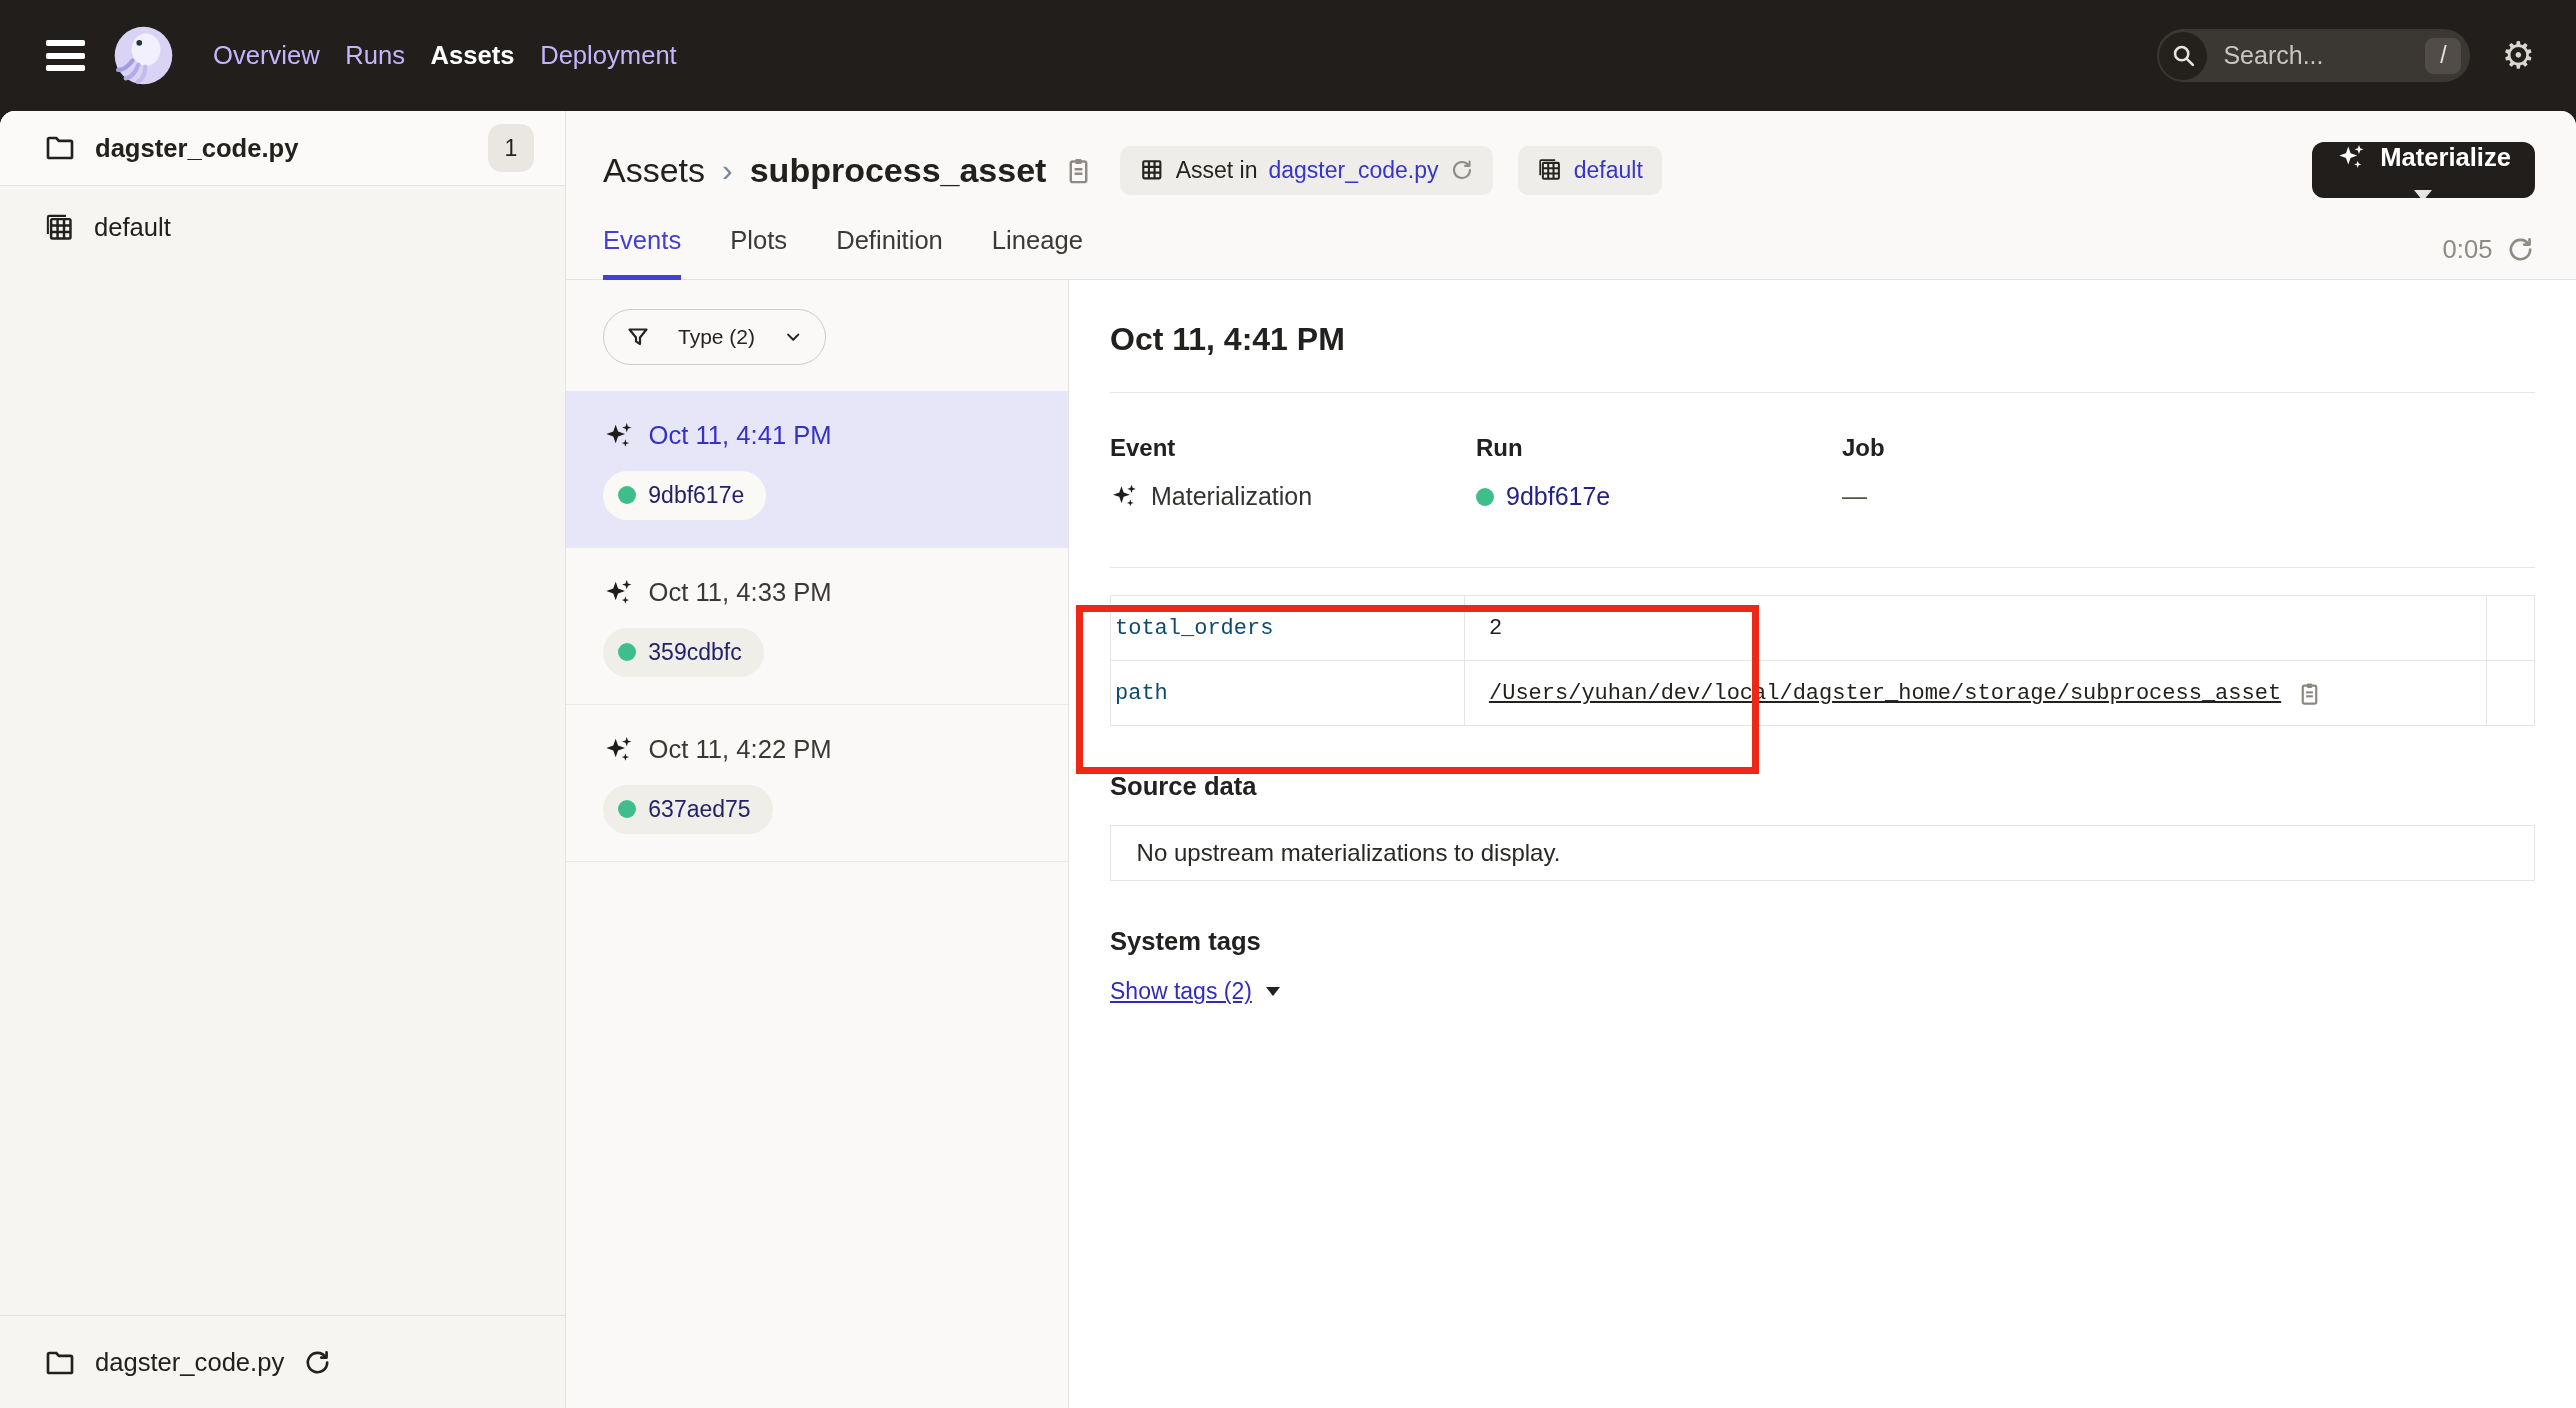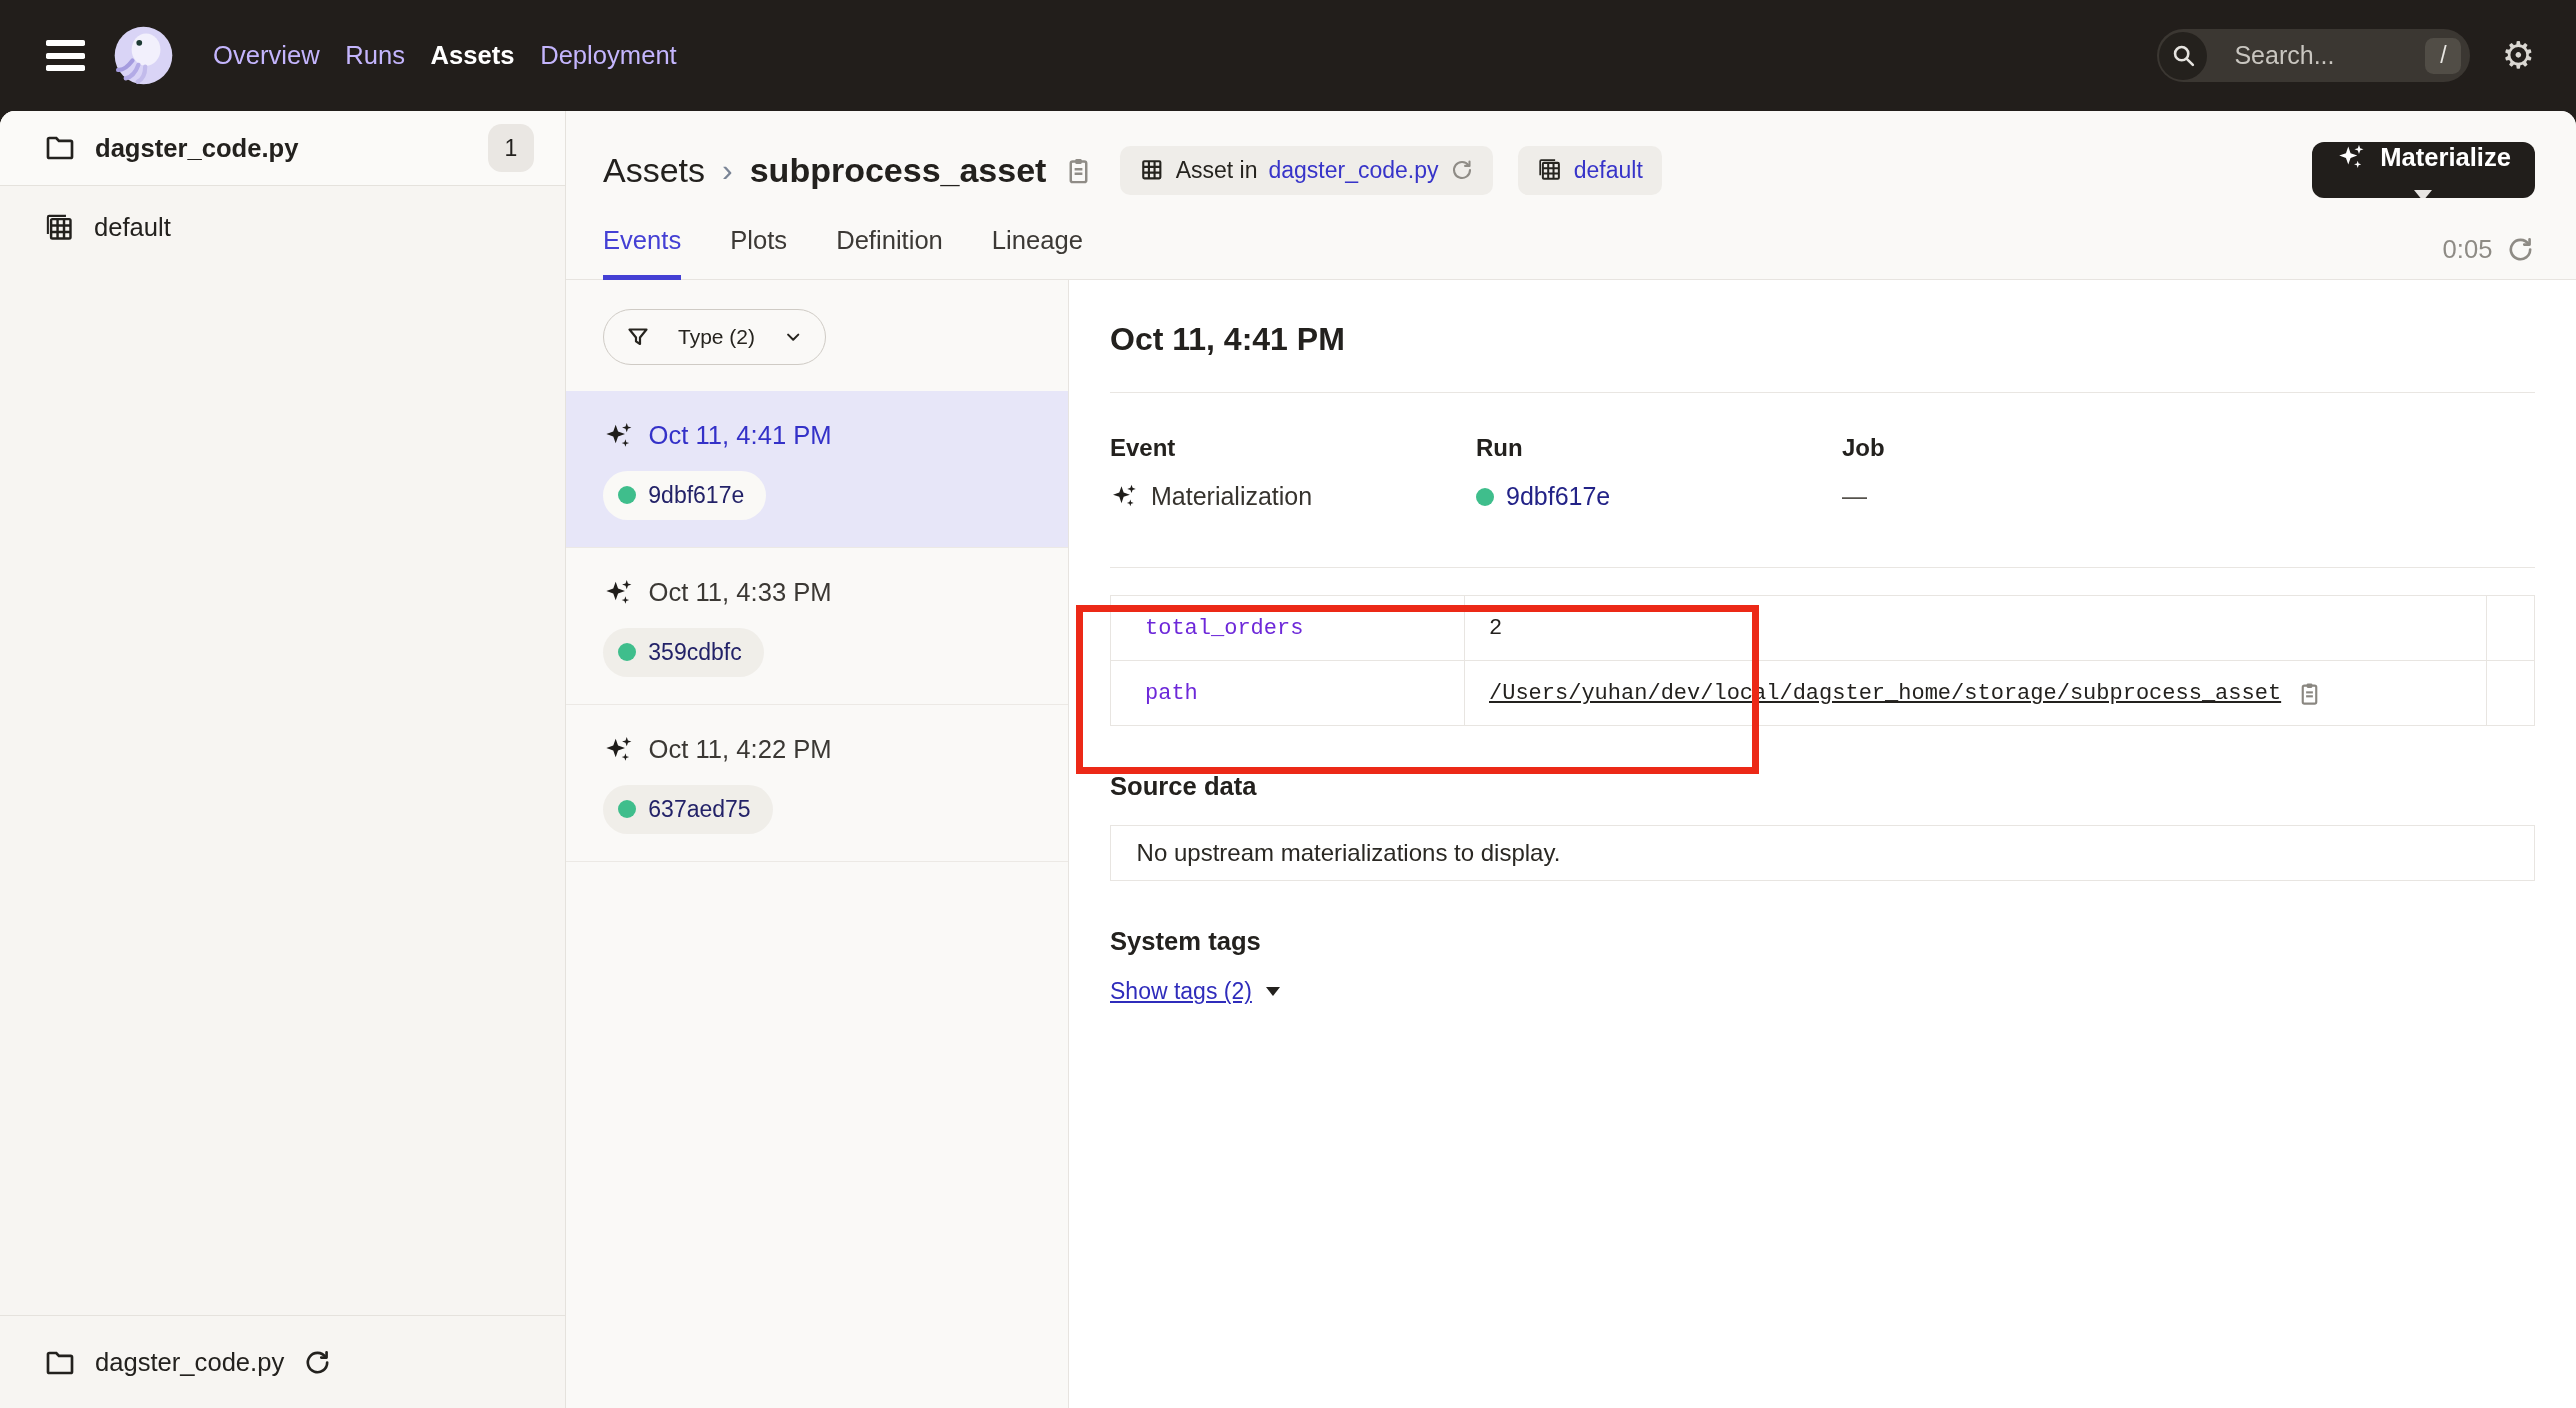--- a/index.html
+++ b/index.html
@@ -10,21 +10,21 @@
   
   .topnav { height:111px; display:flex; align-items:center; padding:0 41px 0 46px; background:#221E1B; }
   .hamburger { width:43px; height:39px; display:flex; flex-direction:column; justify-content:center; gap:6.8px; cursor:pointer; }
   .hamburger span { display:block; width:39px; height:6px; background:#FFFFFF; border-radius:1.7px; }
   .logo { width:61px; height:61px; margin-left:24px; }
   .nav-links { display:flex; align-items:center; margin-left:39px; gap:25.6px; }
   .nav-link { font-size:25.6px; color:#c4b5fd; text-decoration:none; font-weight:500; }
   .nav-link.active { color:#FFFFFF; font-weight:700; }
   .searchbox { margin-left:auto; width:313px; height:53px; border-radius:26.4px; background:#3B3732; display:flex; align-items:center; }
   .search-circle { width:48px; height:48px; margin-left:2.6px; border-radius:50%; background:#24211D; display:flex; align-items:center; justify-content:center; flex:none; }
-  .searchbox input { flex:1; min-width:0; background:transparent; border:none; outline:none; font-size:25px; color:#E8E6E2; font-family:"Liberation Sans",sans-serif; padding-left:27px; }
+  .searchbox input { flex:1; min-width:0; background:transparent; border:none; outline:none; font-size:25px; color:#E8E6E2; font-family:"Liberation Sans",sans-serif; padding-left:16px; }
   .searchbox input::placeholder { color:#C9C6C0; }
   .slash-key { width:36px; height:36px; margin-right:8.5px; border-radius:8.5px; background:#514D46; color:#E8E6E2; font-size:23px; display:flex; align-items:center; justify-content:center; flex:none; }
   .gear { margin-left:32px; font-family:"DejaVu Sans", sans-serif; font-size:37px; color:#DAD7D2; line-height:1; cursor:pointer; }
 
   
   .content { position:absolute; top:111px; left:0; right:0; bottom:0; display:flex; border-radius:15.3px 15.3px 0 0; overflow:hidden; background:#FAF9F7; }
 
   
   .sidebar { width:566px; flex:none; background:#F7F5F2; border-right:0.9px solid #E5E2DD; display:flex; flex-direction:column; }
   .side-row { display:flex; align-items:center; padding:0 31px 0 44px; gap:19px; cursor:pointer; }
@@ -82,21 +82,21 @@
   .info-col { width:366px; flex:none; }
   .info-col.last { width:auto; }
   .info-label { font-size:24px; font-weight:700; color:#23211E; }
   .info-value { margin-top:20.4px; display:flex; align-items:center; gap:12px; font-size:25px; color:#36332E; }
   .info-value a { color:#232387; text-decoration:none; font-weight:500; }
   .dash { color:#55524C; }
 
   .section-h { margin-top:46px; font-size:25.6px; font-weight:700; color:#23211E; }
   .meta-table { width:100%; margin-top:27px; border-collapse:collapse; }
   .meta-table td { border:0.9px solid #E8E5E1; height:65px; font-family:"Liberation Mono","DejaVu Sans Mono",monospace; font-size:22px; }
-  .meta-table td.k { width:354px; padding-left:34px; color:#6d28d9; }
+  .meta-table td.k { width:354px; padding-left:4px; color:#0c4a6e; }
   .meta-table td.v { padding-left:24px; color:#23211E; }
   .meta-table td.sp { width:48px; }
   .path-link { color:#23211E; text-decoration:underline; }
   .v-inner { display:flex; align-items:center; gap:15.3px; }
 
   .empty-box { margin-top:24px; height:56px; border:0.9px solid #E8E5E1; background:#FFFFFF; display:flex; align-items:center; padding:0 25.6px; font-size:24px; color:#2A2823; }
   .show-tags { margin-top:22px; display:inline-flex; align-items:center; gap:14px; cursor:pointer; }
   .show-tags a { font-size:23px; color:#2F2CBB; text-decoration:underline; }
   .caret-sm { width:0; height:0; border-left:7.7px solid transparent; border-right:7.7px solid transparent; border-top:9.4px solid #23211E; }
 

